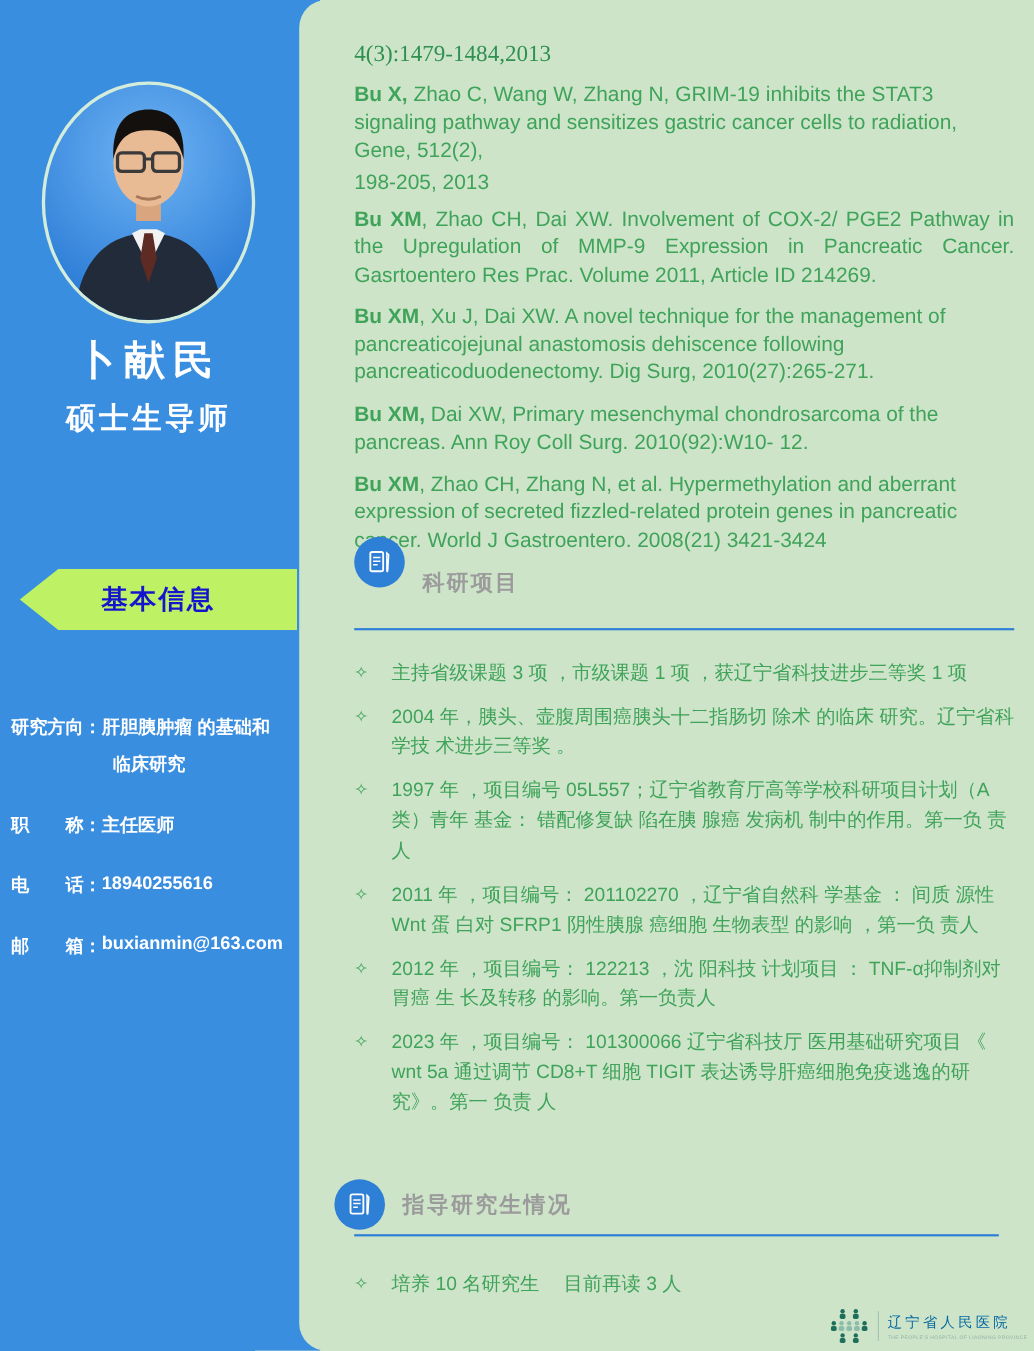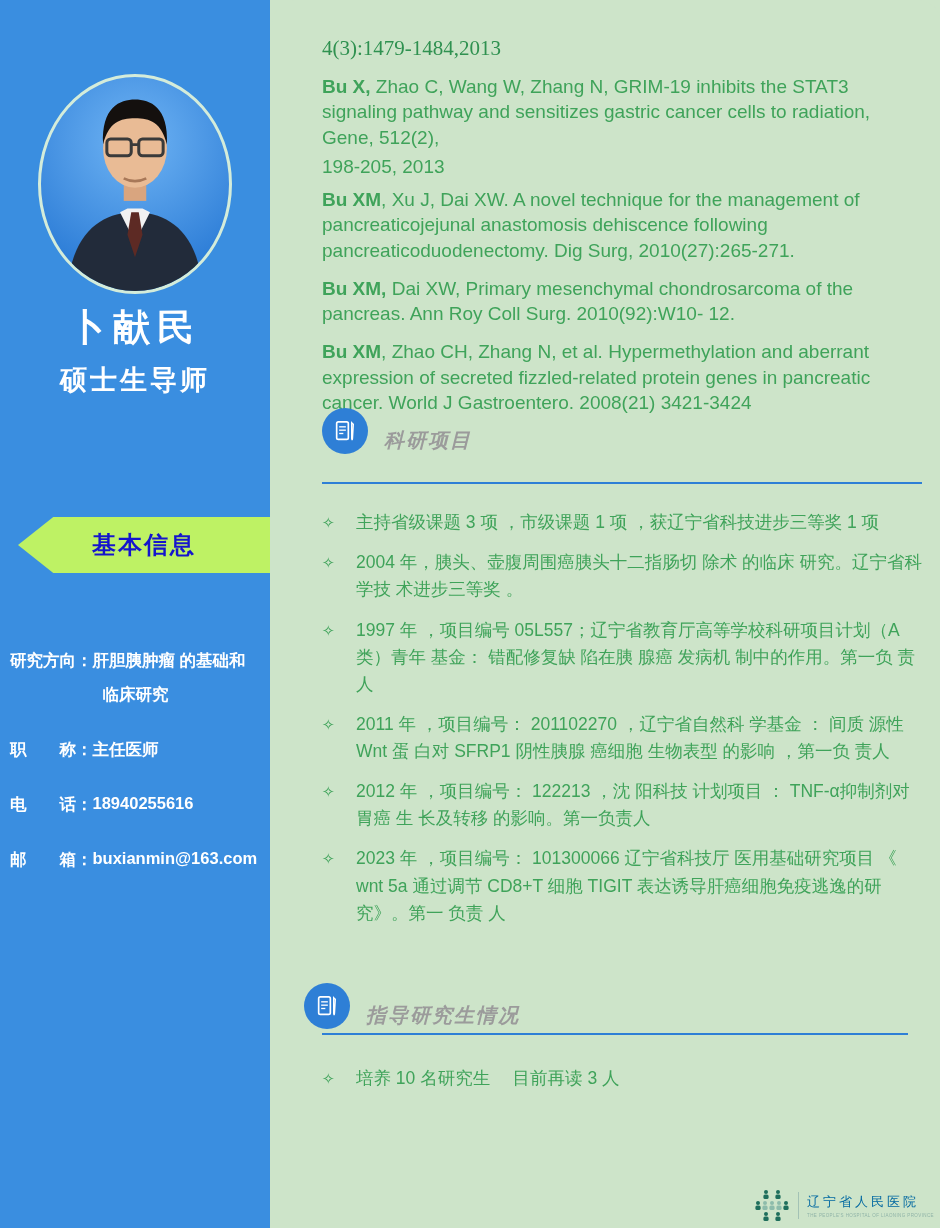--- a/index.html
+++ b/index.html
@@ -1,21 +1,21 @@
 <!DOCTYPE html>
 <html><head>
 <meta charset="utf-8">
 <style>
   html,body{margin:0;padding:0;}
   body{
     width:940px;height:1228px;position:relative;overflow:hidden;
     font-family:"Liberation Sans",sans-serif;background:#cde4c9;
   }
   
-  .sidebar{position:absolute;left:0;top:0;width:270px;height:1228px;background:#3a8ee0;}
+  .sidebar{position:absolute;left:0;top:0;width:243px;height:1228px;background:#3a8ee0;padding-left:48px;}
   .photo{
     position:absolute;left:38px;top:74px;width:188px;height:214px;border-radius:50%;
     overflow:hidden;border:3px solid #d4ecda;background:radial-gradient(circle at 50% 30%,#6fb4f4 0%,#2f7fd8 75%);
   }
   .photo svg{display:block;width:100%;height:100%;}
   .name{position:absolute;top:303px;left:0;width:270px;text-align:center;color:#ffffff;
     font-size:37px;font-weight:bold;letter-spacing:7px;}
   .mentor{position:absolute;top:362px;left:0;width:270px;text-align:center;color:#ffffff;
     font-size:27px;font-weight:bold;letter-spacing:3px;}
   .banner{
@@ -33,21 +33,21 @@
   .main{position:absolute;left:272px;top:0;width:670px;height:1228px;background:#cde4c9;border-radius:25px;}
   .content{padding:36px 20px 0 50px;}
   .ref{font-family:"Liberation Serif",serif;color:#2f9150;font-size:21px;margin:0 0 13px;}
   .pub{color:#3fa35a;font-size:19px;line-height:1.33;margin:0 0 13px;}
   .pub .lead{font-weight:bold;}
   .pub1{max-width:578px;margin-bottom:4px;}
   .tail{margin:0 0 8px;}
   .just{text-align:justify;}
   .pub-wide{margin-right:-20px;}
   
-  .section-head{display:flex;align-items:flex-end;margin-top:2px;font-style:italic;}
+  .section-head{display:flex;align-items:flex-start;margin-top:2px;}
   .icon-circle{width:46px;height:46px;border-radius:50%;background:#2e7fd6;flex:0 0 46px;
     display:flex;align-items:center;justify-content:center;}
   .overlap{margin-top:-18px;}
   .shift-left{margin-left:-18px;}
   .section-title{color:#9b9b9b;font-size:20px;font-weight:bold;letter-spacing:2px;margin:10px 0 0 16px;}
   .rule{height:2px;background:#2e7fd6;border:0;}
   .rule1{width:600px;margin:28px 0 0 0;}
   .rule2{width:586px;margin:4px 0 0 0;}
   .plist{list-style:none;margin:25px 0 0 0;padding:0;}
   .plist li{display:flex;color:#3fa35a;font-size:17.5px;line-height:1.55;margin-bottom:13px;}
@@ -113,20 +113,21 @@
 </div>
 
 <div class="main">
   <div class="content">
 
     <p class="ref">4(3):1479-1484,2013</p>
 
     <p class="pub pub1"><span class="lead">Bu X,</span><span> Zhao C, Wang W, Zhang N, GRIM-19 inhibits the STAT3 signaling pathway and sensitizes gastric cancer cells to radiation, Gene, 512(2),</span></p>
     <p class="pub tail">198-205, 2013</p>
 
+    <p class="pub just"><span class="lead">Bu XM</span><span>, Zhao CH, Dai XW.  Involvement of COX-2/ PGE2 Pathway in the Upregulation of MMP-9 Expression in Pancreatic Cancer. Gasrtoentero Res Prac. Volume 2011, Article ID 214269.</span></p>
 
     <p class="pub pub-wide"><span class="lead">Bu XM</span><span>, Xu J, Dai XW. A novel technique for the management of pancreaticojejunal anastomosis dehiscence following pancreaticoduodenectomy. Dig Surg, 2010(27):265-271.</span></p>
 
     <p class="pub"><span class="lead">Bu XM,</span><span> Dai XW, Primary mesenchymal chondrosarcoma of the pancreas. Ann Roy Coll Surg. 2010(92):W10- 12.</span></p>
 
     <p class="pub" style="margin-bottom:0;"><span class="lead">Bu XM</span><span>, Zhao CH, Zhang N, et al. Hypermethylation and aberrant expression of secreted fizzled-related protein genes in pancreatic cancer. World J Gastroentero. 2008(21) 3421-3424</span></p>
 
     <div class="section-head">
       <div class="icon-circle overlap">
         <svg width="30" height="30" viewBox="0 0 36 36">

